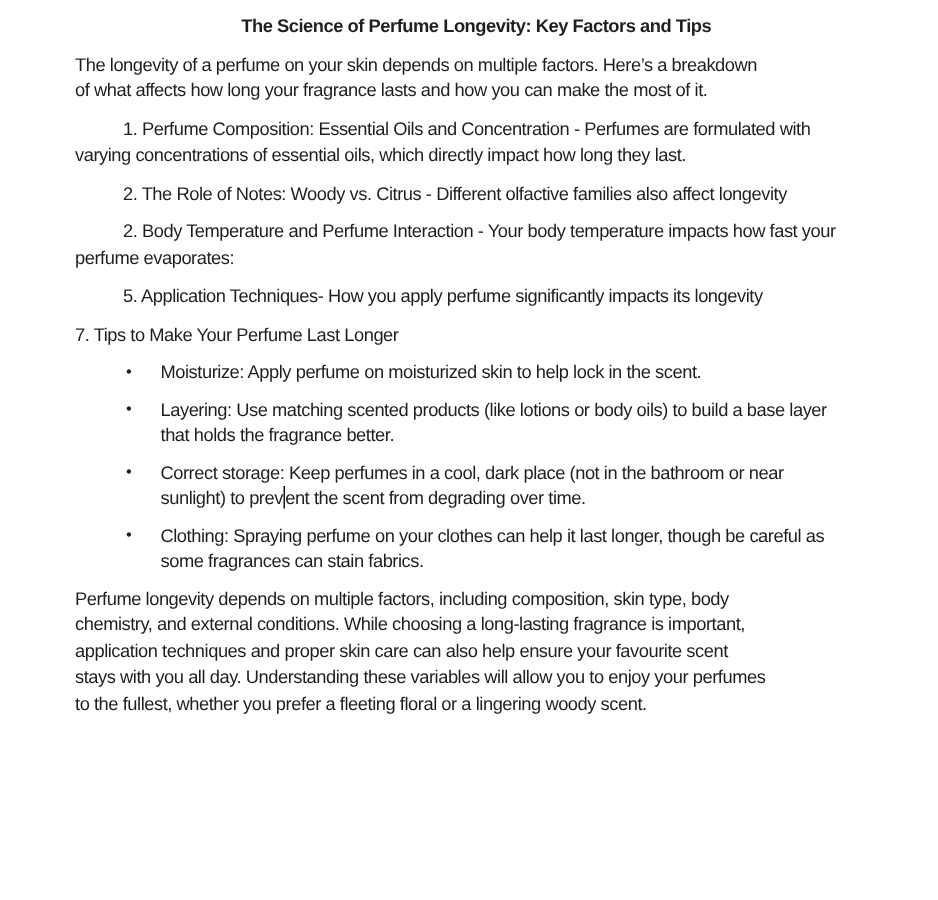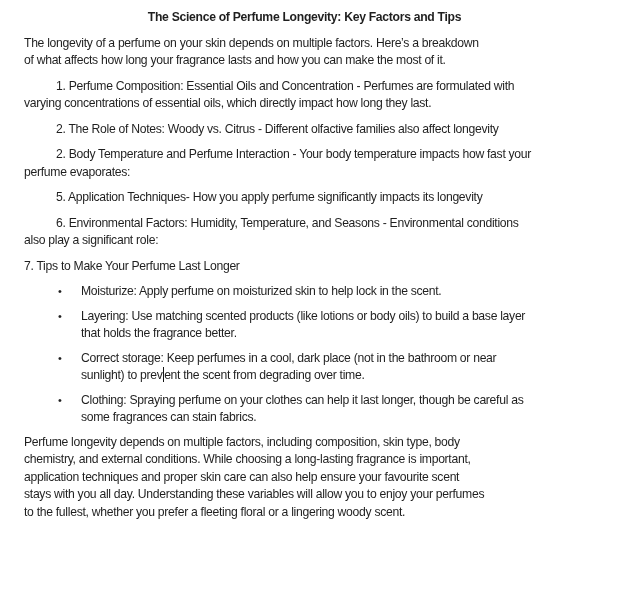--- a/index.html
+++ b/index.html
@@ -9,21 +9,21 @@
   }
   body {
     width: 625px;
     height: 600px;
     overflow: hidden;
   }
   .page {
     box-sizing: border-box;
     width: 625px;
     height: 600px;
-    padding: 9px 40px 0 24px;
+    padding: 9px 40px 0 50px;
     font-family: "Liberation Sans", "DejaVu Sans", sans-serif;
     font-size: 12.2px;
     line-height: 17.5px;
     letter-spacing: -0.3px;
     color: #1f1f1f;
     background: #ffffff;
     border-radius: 23px;
   }
   .para {
     margin: 0 0 8px 0;
@@ -84,22 +84,20 @@
 varying concentrations of essential oils, which directly impact how long they last.</span></p>
 
   <p class="para"><span class="section-heading">2. The Role of Notes: Woody vs. Citrus - </span><span>Different olfactive families also affect longevity</span></p>
 
 
   <p class="para"><span class="section-heading">2. Body Temperature and Perfume Interaction - </span><span>Your body temperature impacts how fast your
 perfume evaporates:</span></p>
 
   <p class="para"><span class="section-heading">5. Application Techniques- </span><span>How you apply perfume significantly impacts its longevity</span></p>
 
-  <p class="para"><span class="section-heading">6. Environmental Factors: Humidity, Temperature, and Seasons - </span><span>Environmental conditions
-also play a significant role:</span></p>
 
   <p class="para bold">7. Tips to Make Your Perfume Last Longer</p>
 
   <ul class="tips-list">
     <li>
         <span class="bullet">•</span>
         <span class="tip-text">Moisturize: Apply perfume on moisturized skin to help lock in the scent.</span>
       </li>
     <li>
         <span class="bullet">•</span>

